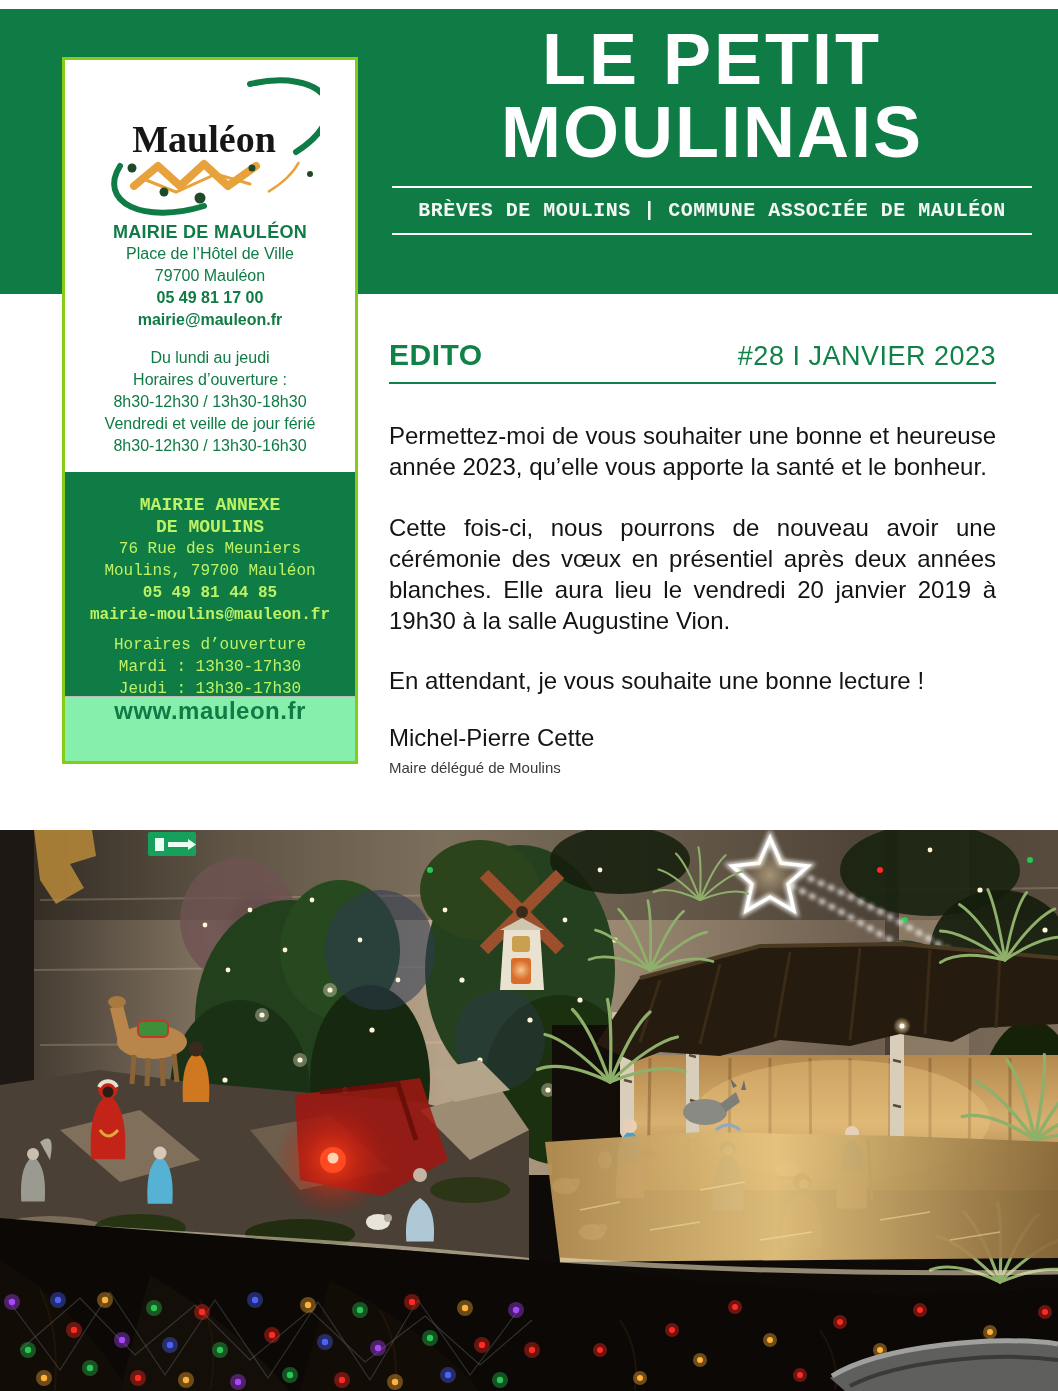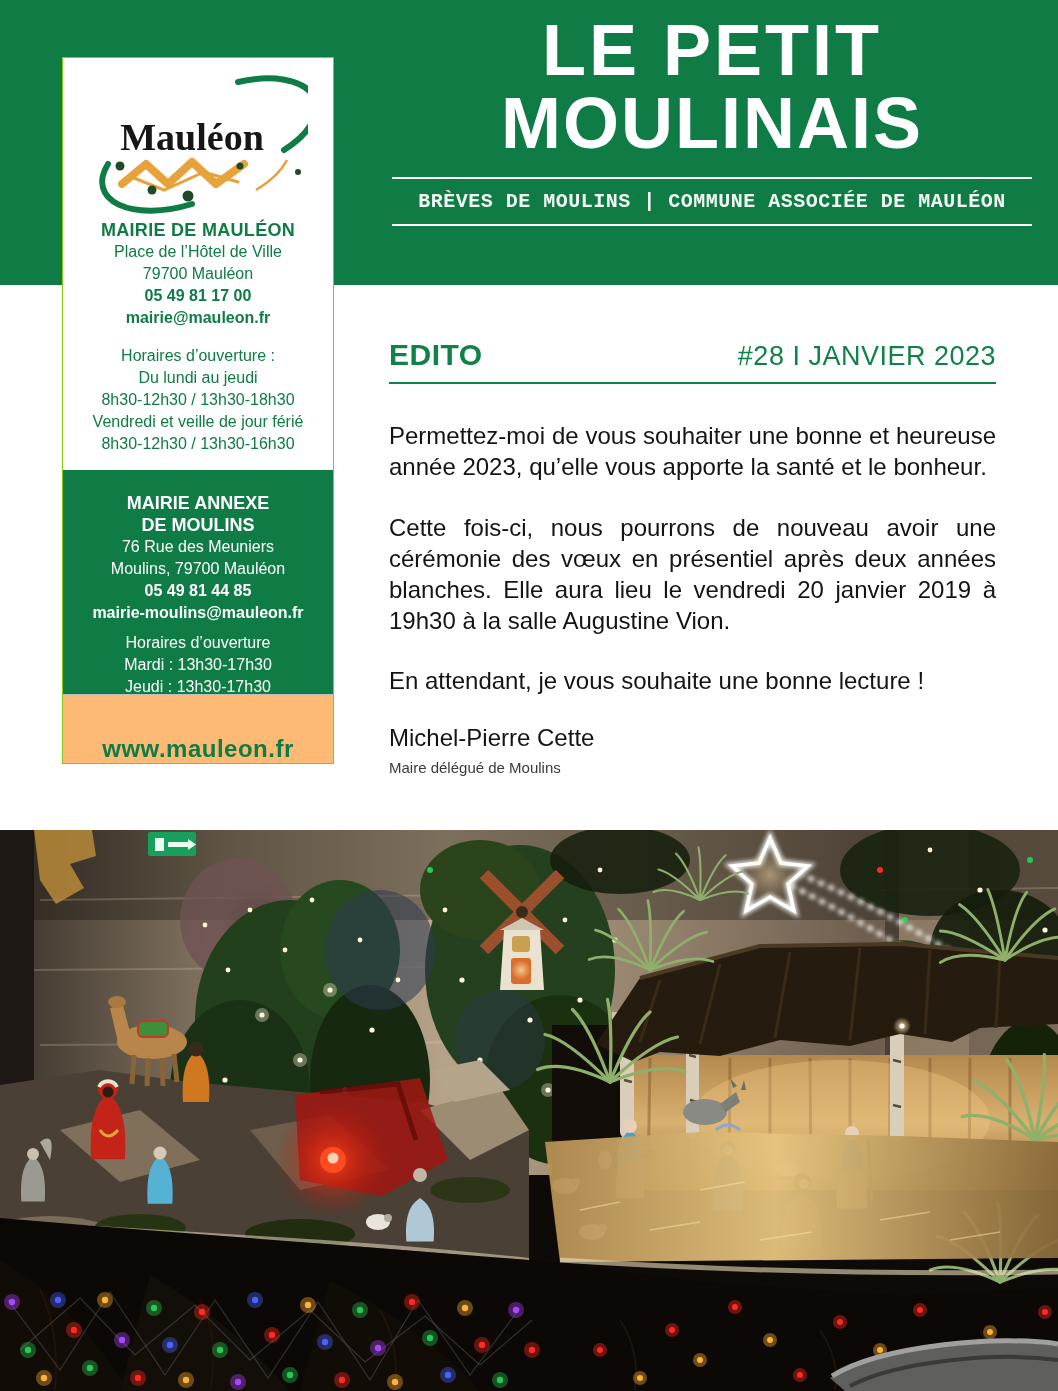--- a/index.html
+++ b/index.html
@@ -1,39 +1,39 @@
 <!DOCTYPE html>
 <html><head>
 <meta charset="utf-8">
 <style>
   html,body{margin:0;padding:0;background:#ffffff;}
   .page{position:relative;width:1058px;height:1391px;background:#ffffff;overflow:hidden;
         font-family:"Liberation Sans", sans-serif;}
   
-  .band{position:absolute;left:0;top:0;width:1058px;height:285px;background:#0f7b45;}
+  .band{position:absolute;left:0;top:9px;width:1058px;height:285px;background:#0f7b45;}
   .masthead{position:absolute;left:392px;top:14px;width:640px;text-align:center;color:#ffffff;}
   .masthead .t1{font-size:72px;font-weight:700;letter-spacing:3px;line-height:1.0;display:block;}
   .masthead .t2{font-size:72px;font-weight:700;letter-spacing:2px;line-height:1.04;display:block;}
   .subtitle{margin-top:16px;border-top:2px solid #ffffff;border-bottom:2px solid #ffffff;
             padding:11px 0;font-size:20px;font-weight:700;letter-spacing:.5px;color:#f2f7f3;font-family:Liberation Mono, monospace;}
   
-  .card{position:absolute;left:62px;top:57px;width:272px;height:707px;background:#ffffff;
-        border:1px solid #84cc16;box-sizing:border-box;display:flex;flex-direction:column;}
+  .card{position:absolute;left:62px;top:57px;width:296px;height:707px;background:#ffffff;
+        border:3px solid #84cc16;box-sizing:border-box;display:flex;flex-direction:column;}
   .card .top-white{height:412px;text-align:center;color:#0f7b45;}
   .logo-wrap{margin:10px auto 2px;width:220px;height:150px;}
   .m-heading{font-size:18px;font-weight:700;letter-spacing:.3px;margin-top:2px;}
   .m-line{font-size:16px;line-height:22px;}
   .m-bold{font-size:16px;line-height:22px;font-weight:700;}
   .m-gap{height:16px;}
-  .annexe{height:224px;background:#0f7b45;color:#ffffff;text-align:center;box-sizing:border-box;padding-top:22px;}
+  .annexe{height:224px;background:#0f7b45;color:#bef264;text-align:center;box-sizing:border-box;padding-top:22px;font-family:Liberation Mono, monospace;}
   .a-heading{font-size:18px;font-weight:700;line-height:22px;}
   .a-line{font-size:16px;line-height:22px;}
   .a-bold{font-size:16px;line-height:22px;font-weight:700;}
   .a-gap{height:8px;}
-  .webbox{flex:1;display:flex;align-items:flex-end;justify-content:center;background:#fdba74;
+  .webbox{flex:1;display:flex;align-items:flex-start;justify-content:center;background:#86efac;
           border-top:1px solid #bcbcbc;}
   .webbox span{color:#0f7b45;font-size:24px;font-weight:700;letter-spacing:.5px;}
   
   .edito{position:absolute;left:389px;top:338px;width:607px;color:#141414;}
   .edito-head{display:flex;justify-content:space-between;align-items:baseline;}
   .edito-head h2{margin:0;font-size:30px;font-weight:700;color:#118247;letter-spacing:.5px;}
   .issue{font-size:27px;color:#118247;letter-spacing:.5px;}
   .green-rule{border:none;border-top:2px solid #118247;margin:10px 0 0 0;}
   .edito p{font-size:24px;line-height:31px;text-align:justify;margin:0;}
   .p-first{margin-top:36px !important;}
@@ -77,22 +77,22 @@
           <circle cx="152" cy="98" r="3.5" fill="#1f4a2a"></circle>
           <circle cx="210" cy="104" r="3" fill="#1f4a2a"></circle>
         </svg>
       </div>
       <div class="m-heading">MAIRIE DE MAULÉON</div>
       <div class="m-line">Place de l’Hôtel de Ville</div>
       <div class="m-line">79700 Mauléon</div>
       <div class="m-bold">05 49 81 17 00</div>
       <div class="m-bold">mairie@mauleon.fr</div>
       <div class="m-gap"></div>
+      <div class="m-line">Du lundi au jeudi</div>
       <div class="m-line">Horaires d’ouverture :</div>
-      <div class="m-line">Du lundi au jeudi</div>
       <div class="m-line">8h30-12h30 / 13h30-18h30</div>
       <div class="m-line">Vendredi et veille de jour férié</div>
       <div class="m-line">8h30-12h30 / 13h30-16h30</div>
     </div>
 
     <div class="annexe">
       <div class="a-heading">MAIRIE ANNEXE</div>
       <div class="a-heading">DE MOULINS</div>
       <div class="a-line">76 Rue des Meuniers</div>
       <div class="a-line">Moulins, 79700 Mauléon</div>

